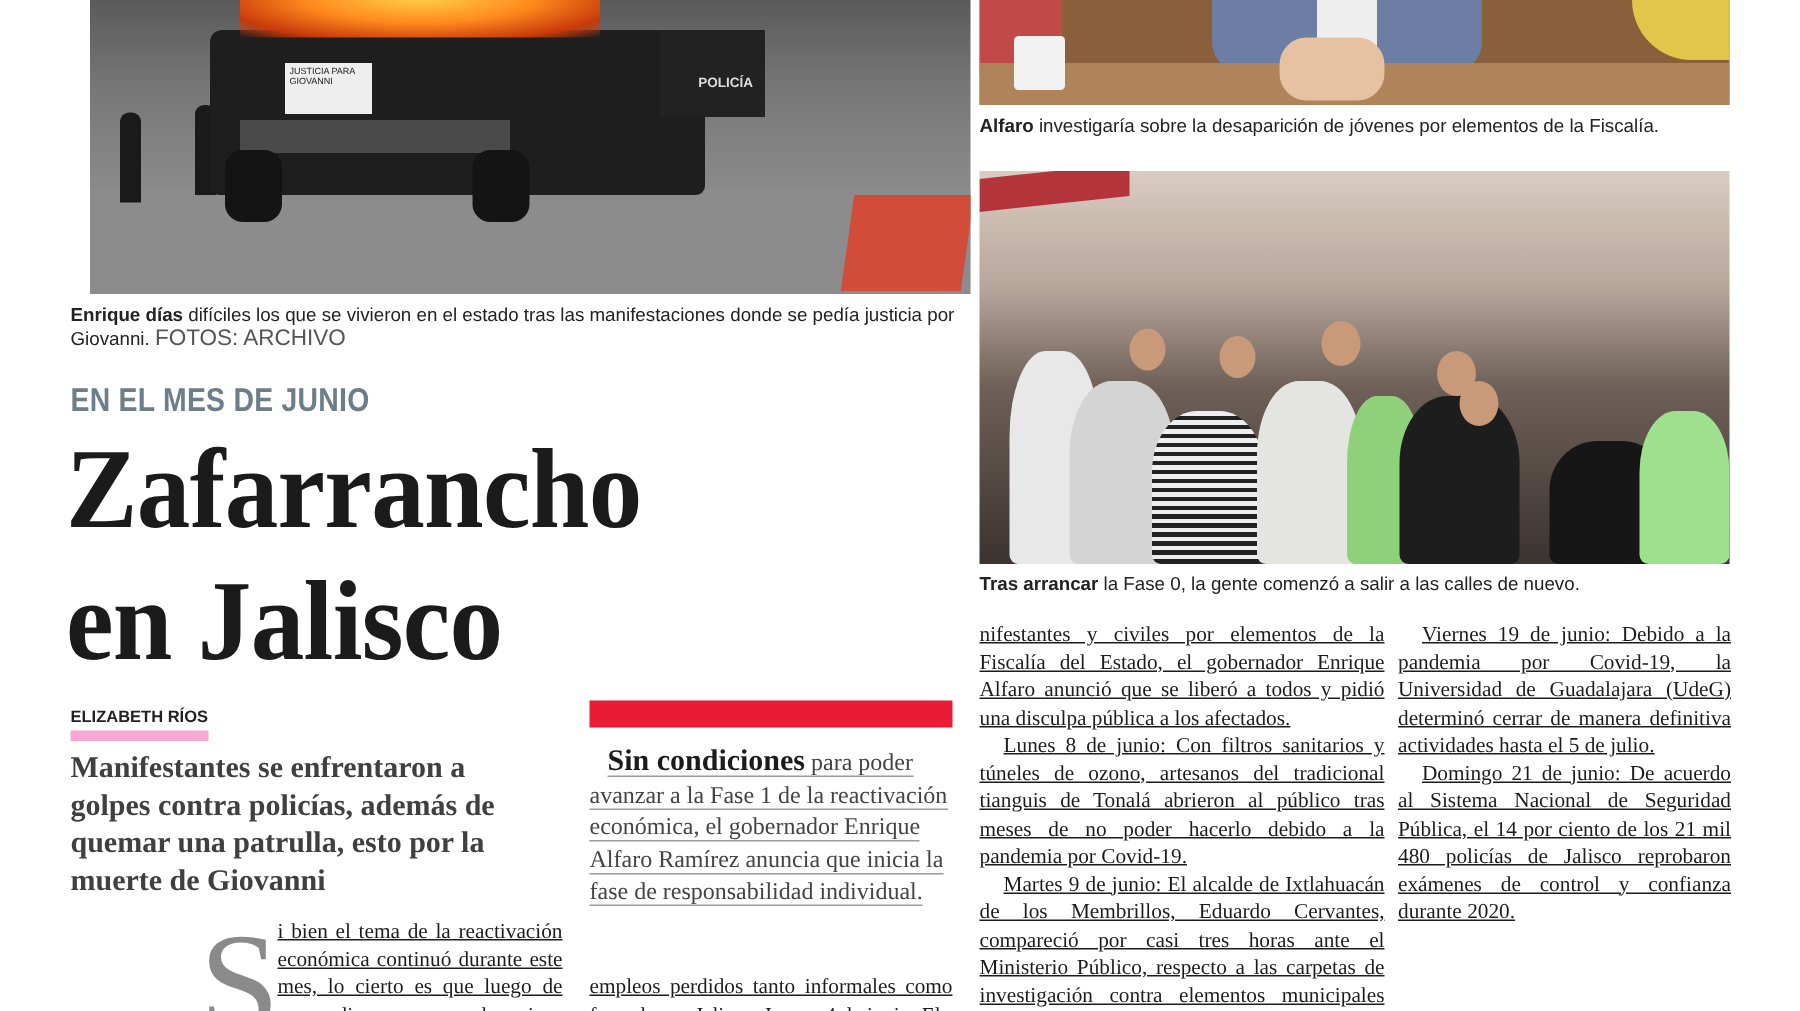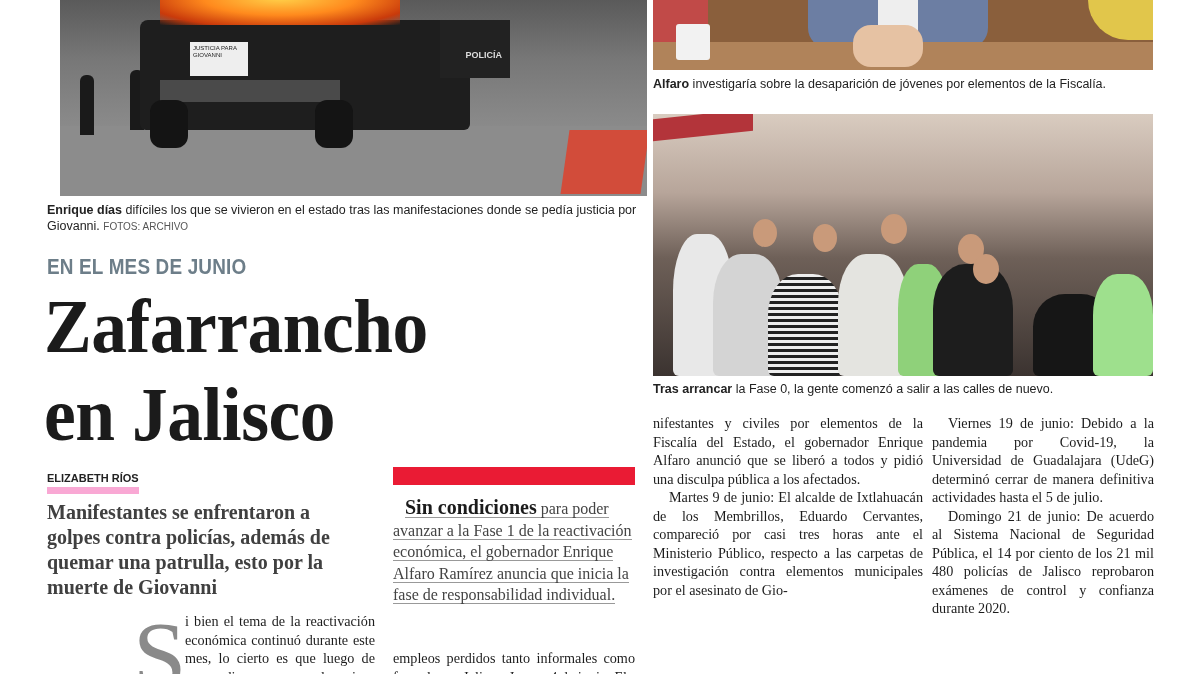--- a/index.html
+++ b/index.html
@@ -2,21 +2,21 @@
 <html><head>
   <meta charset="utf-8">
   <style>
     * { margin:0; padding:0; box-sizing:border-box; }
     html, body { width:1200px; height:674px; overflow:hidden; background:#fff; }
     body { position:relative; font-family:"Liberation Serif", serif; color:#1a1a1a; }
 
     .photo { position:absolute; overflow:hidden; }
     .caption { position:absolute; font-family:"Liberation Sans", sans-serif; font-size:12.5px; line-height:16px; color:#222; }
     .caption b { font-weight:bold; }
-    .caption .credit { font-size:10px; color:#555; text-transform:uppercase; }
+    .caption .credit { font-size:15px; color:#555; text-transform:uppercase; }
 
     
     #photo1 { left:60px; top:0; width:587px; height:196px;
       background: linear-gradient(180deg, #5a5a5a 0%, #777 30%, #888 60%, #999 100%); }
     #photo1 .fire { position:absolute; left:100px; top:-20px; width:240px; height:45px;
       background: radial-gradient(ellipse at 50% 40%, #ffd24a 0%, #ff8a1d 45%, #c93a0b 80%, transparent 100%); }
     #photo1 .truck { position:absolute; left:80px; top:20px; width:330px; height:110px; background:#1e1e1e; border-radius:8px 30px 6px 6px; }
     #photo1 .truck .door { position:absolute; right:-40px; top:0; width:70px; height:58px; background:#222; }
     #photo1 .truck .sign { position:absolute; left:50px; top:22px; width:58px; height:34px; background:#eee; font-family:"Liberation Sans", sans-serif; font-size:6px; color:#222; padding:3px; line-height:7px; }
     #photo1 .truck .grill { position:absolute; left:20px; top:60px; width:180px; height:22px; background:#4a4a4a; }
@@ -47,21 +47,21 @@
     #kicker { position:absolute; left:47px; top:254px; font-family:"Liberation Sans", sans-serif; font-weight:bold; font-size:22px; letter-spacing:0.2px; color:#6d7e89; transform:scaleX(0.86); transform-origin:left top; }
     #headline { position:absolute; left:44px; top:282px; font-family:"Liberation Serif", serif; font-weight:bold; font-size:76px; line-height:88px; color:#1b1b1b; letter-spacing:-0.5px; transform:scaleX(0.94); transform-origin:left top; }
 
     #byline { position:absolute; left:47px; top:472px; font-family:"Liberation Sans", sans-serif; font-weight:bold; font-size:11px; color:#222; border-bottom:7px solid #f9a8d4; padding-bottom:3px; }
 
     #deck { position:absolute; left:47px; top:500px; width:320px; font-family:"Liberation Serif", serif; font-weight:bold; font-size:20px; line-height:25px; color:#404040; }
 
     #dropcap { position:absolute; left:133px; top:608px; font-family:"Liberation Serif", serif; font-size:96px; line-height:96px; color:#8a8a8a; }
 
     .body-col { position:absolute; font-family:"Liberation Serif", serif; font-size:14.2px; line-height:18.5px; color:#1c1c1c; text-align:justify; }
-    .body-col p { text-indent:0; }
+    .body-col p { text-indent:0;text-decoration:underline; }
     .body-col p.ind { text-indent:16px; }
 
     #col-intro { left:185px; top:612px; width:190px; }
 
     
     #red-bar { position:absolute; left:393px; top:467px; width:242px; height:18px; background:#ea1b34; }
     #pullquote { position:absolute; left:393px; top:497px; width:245px; font-family:"Liberation Serif", serif; font-size:16px; line-height:21.5px; color:#444; }
     #pullquote .lead { font-weight:bold; font-size:20px; color:#1b1b1b; }
     #pullquote span.line { display:inline; border-bottom:1px solid #999;margin-left:12px; }
 
@@ -142,20 +142,21 @@
 <div id="pullquote">
   <span class="line"><span class="lead">Sin condiciones</span><span> para poder avanzar a la Fase 1 de la reactivación económica, el gobernador Enrique Alfaro Ramírez anuncia que inicia la fase de responsabilidad individual.</span></span>
 </div>
 
 <div class="body-col" id="col-mid">
   <p>empleos perdidos tanto informales como formales en Jalisco. Jueves 4 de junio: El</p>
 </div>
 
 <div class="body-col" id="col-3">
   <p>nifestantes y civiles por elementos de la Fiscalía del Estado, el gobernador Enrique Alfaro anunció que se liberó a todos y pidió una disculpa pública a los afectados.</p>
+  <p class="ind">Lunes 8 de junio: Con filtros sanitarios y túneles de ozono, artesanos del tradicional tianguis de Tonalá abrieron al público tras meses de no poder hacerlo debido a la pandemia por Covid-19.</p>
   <p class="ind">Martes 9 de junio: El alcalde de Ixtlahuacán de los Membrillos, Eduardo Cervantes, compareció por casi tres horas ante el Ministerio Público, respecto a las carpetas de investigación contra elementos municipales por el asesinato de Gio-</p>
 </div>
 
 <div class="body-col" id="col-4">
   <p class="ind">Viernes 19 de junio: Debido a la pandemia por Covid-19, la Universidad de Guadalajara (UdeG) determinó cerrar de manera definitiva actividades hasta el 5 de julio.</p>
   <p class="ind">Domingo 21 de junio: De acuerdo al Sistema Nacional de Seguridad Pública, el 14 por ciento de los 21 mil 480 policías de Jalisco reprobaron exámenes de control y confianza durante 2020.</p>
 
 </div>
 
 </body></html>

